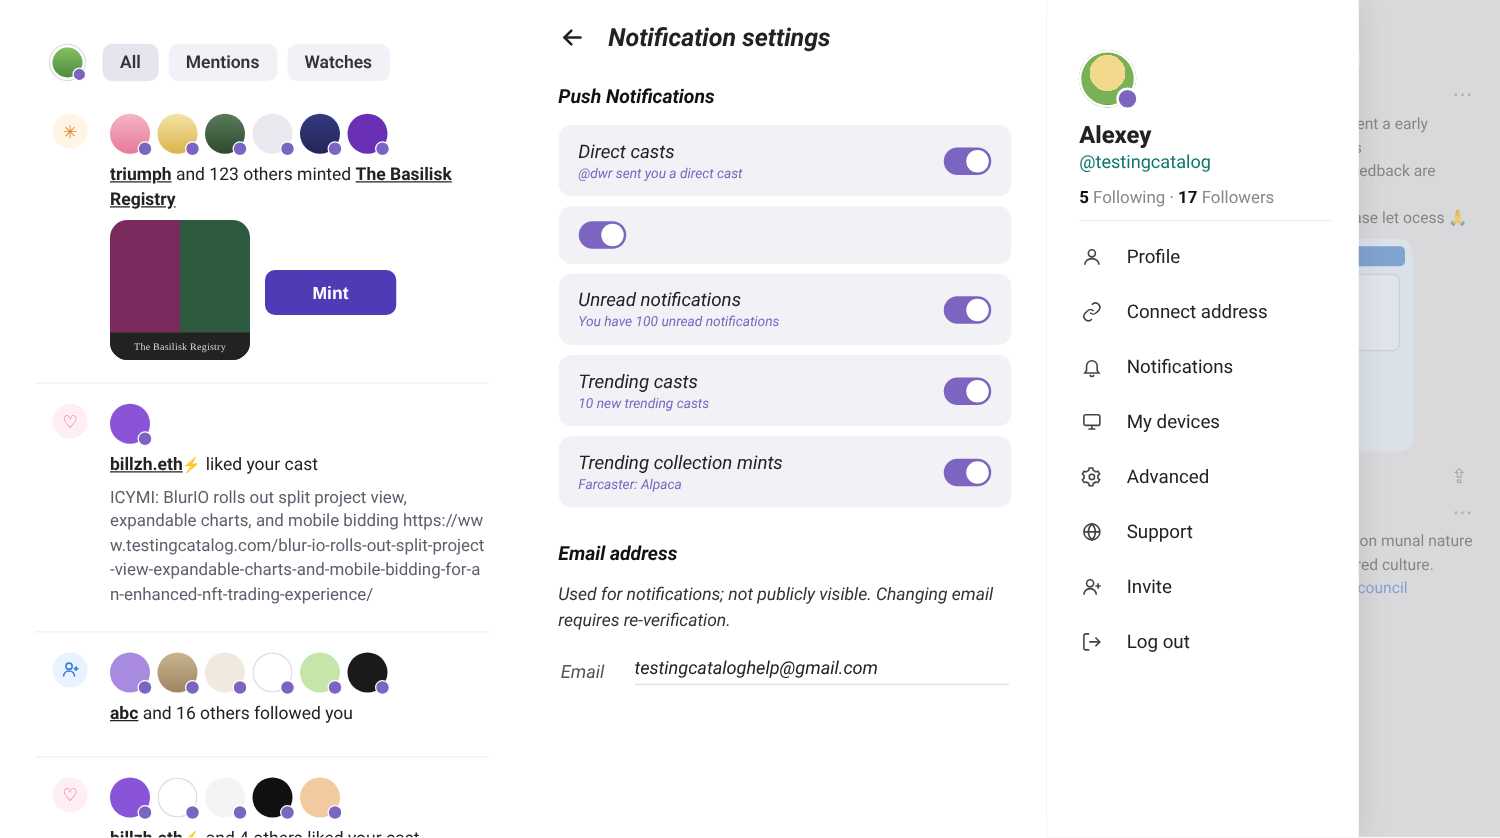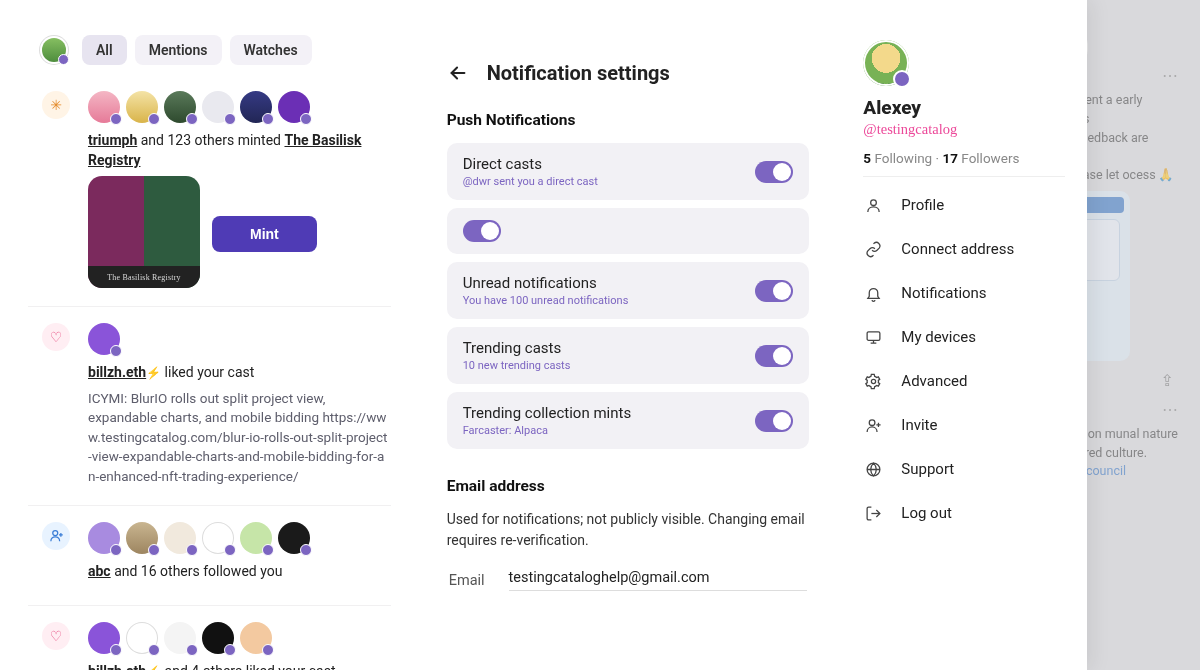--- a/index.html
+++ b/index.html
@@ -12,21 +12,21 @@
     display: flex;
     color: #222;
   }
   .col {
     flex: 1;
     position: relative;
     overflow: hidden;
     background: #fff;
   }
   .col1 { padding: 35px 28px 0 28px; }
-  .col2 { padding: 61px 28px 0 28px; }
+  .col2 { padding: 18px 28px 0 28px; font-style: italic; }
   .col3 { padding: 38px 0 0 0; background: transparent; }
 
   
   .tabs-row { display: flex; align-items: center; gap: 10px; margin-bottom: 22px; padding-left: 14px;}
   .brand-avatar {
     width: 24px; height: 24px; border-radius: 50%;
     background: linear-gradient(180deg,#86bf61,#4e8d3d);
     position: relative;
     box-shadow: 0 0 0 2px #fff, 0 0 0 3px #ddd;
   }
@@ -143,21 +143,21 @@
     width:46px;height:46px;border-radius:50%;
     background: radial-gradient(circle at 50% 40%, #f3d98b 0 40%, #78b255 40% 70%, #4e8d3d 70% 100%);
     position:relative;margin-bottom:10px;
     box-shadow: inset 0 0 0 2px #fff;
   }
   .dr-avatar::after{
     content:"";position:absolute;right:-2px;bottom:-2px;width:14px;height:14px;background:#7c65c1;
     border-radius:50%;border:2px solid #fff;
   }
   .dr-name{ font-size:19px;font-weight:800;margin-top:2px;}
-  .dr-handle{ font-size:14.5px;color:#ec4899;margin-top:2px;font-family:Liberation Serif, serif;}
+  .dr-handle{ font-size:14.5px;color:#0f766e;margin-top:2px;}
   .dr-stats{ font-size:13.5px;color:#888;margin-top:12px;margin-bottom:10px;}
   .dr-stats .num{ color:#111;font-weight:700;}
   .dr-sep{ border:none;border-top:1px solid #eee;margin:10px 0 6px;}
   .dr-menu{ list-style:none; }
   .dr-item{ display:flex;align-items:center;gap:18px;padding:13px 2px;font-size:15px;color:#222;cursor:pointer;}
   .dr-icon{ width:18px;text-align:center;color:#444;font-size:15px;}
   svg { display:block; }
 </style>
 </head>
 <body>
@@ -383,39 +383,39 @@
             <svg width="17" height="17" viewBox="0 0 24 24" fill="none" stroke="#444" stroke-width="1.8">
               <circle cx="12" cy="12" r="3"></circle>
               <path d="M19 12a7 7 0 00-.2-1.6l2-1.5-2-3.4-2.3.9a7 7 0 00-2.8-1.6L13 2h-4l-.7 2.8a7 7 0 00-2.8 1.6l-2.3-.9-2 3.4 2 1.5A7 7 0 003 12c0 .5.1 1.1.2 1.6l-2 1.5 2 3.4 2.3-.9a7 7 0 002.8 1.6L9 22h4l.7-2.8a7 7 0 002.8-1.6l2.3.9 2-3.4-2-1.5c.1-.5.2-1.1.2-1.6z"></path>
             </svg>
           </span>
         <span>Advanced</span>
       </li>
       <li class="dr-item">
         <span class="dr-icon">
             <svg width="17" height="17" viewBox="0 0 24 24" fill="none" stroke="#444" stroke-width="1.8">
+              <circle cx="12" cy="12" r="9"></circle>
+              <path d="M3 12h18M12 3c2.5 2.5 4 5.5 4 9s-1.5 6.5-4 9c-2.5-2.5-4-5.5-4-9s1.5-6.5 4-9z"></path>
+            </svg>
+          </span>
+        <span>Support</span>
+      </li>
+      <li class="dr-item">
+        <span class="dr-icon">
+            <svg width="17" height="17" viewBox="0 0 24 24" fill="none" stroke="#444" stroke-width="1.8">
               <circle cx="10" cy="8" r="4"></circle>
               <path d="M3 21c0-4 3-7 7-7s7 3 7 7"></path>
               <path d="M19 8v6M16 11h6"></path>
             </svg>
           </span>
         <span>Invite</span>
       </li>
       <li class="dr-item">
         <span class="dr-icon">
             <svg width="17" height="17" viewBox="0 0 24 24" fill="none" stroke="#444" stroke-width="1.8">
-              <circle cx="12" cy="12" r="9"></circle>
-              <path d="M3 12h18M12 3c2.5 2.5 4 5.5 4 9s-1.5 6.5-4 9c-2.5-2.5-4-5.5-4-9s1.5-6.5 4-9z"></path>
-            </svg>
-          </span>
-        <span>Support</span>
-      </li>
-      <li class="dr-item">
-        <span class="dr-icon">
-            <svg width="17" height="17" viewBox="0 0 24 24" fill="none" stroke="#444" stroke-width="1.8">
               <path d="M9 21H5a2 2 0 01-2-2V5a2 2 0 012-2h4"></path>
               <path d="M16 17l5-5-5-5"></path>
               <path d="M21 12H9"></path>
             </svg>
           </span>
         <span>Log out</span>
       </li>
     </ul>
   </div>
 </div>

